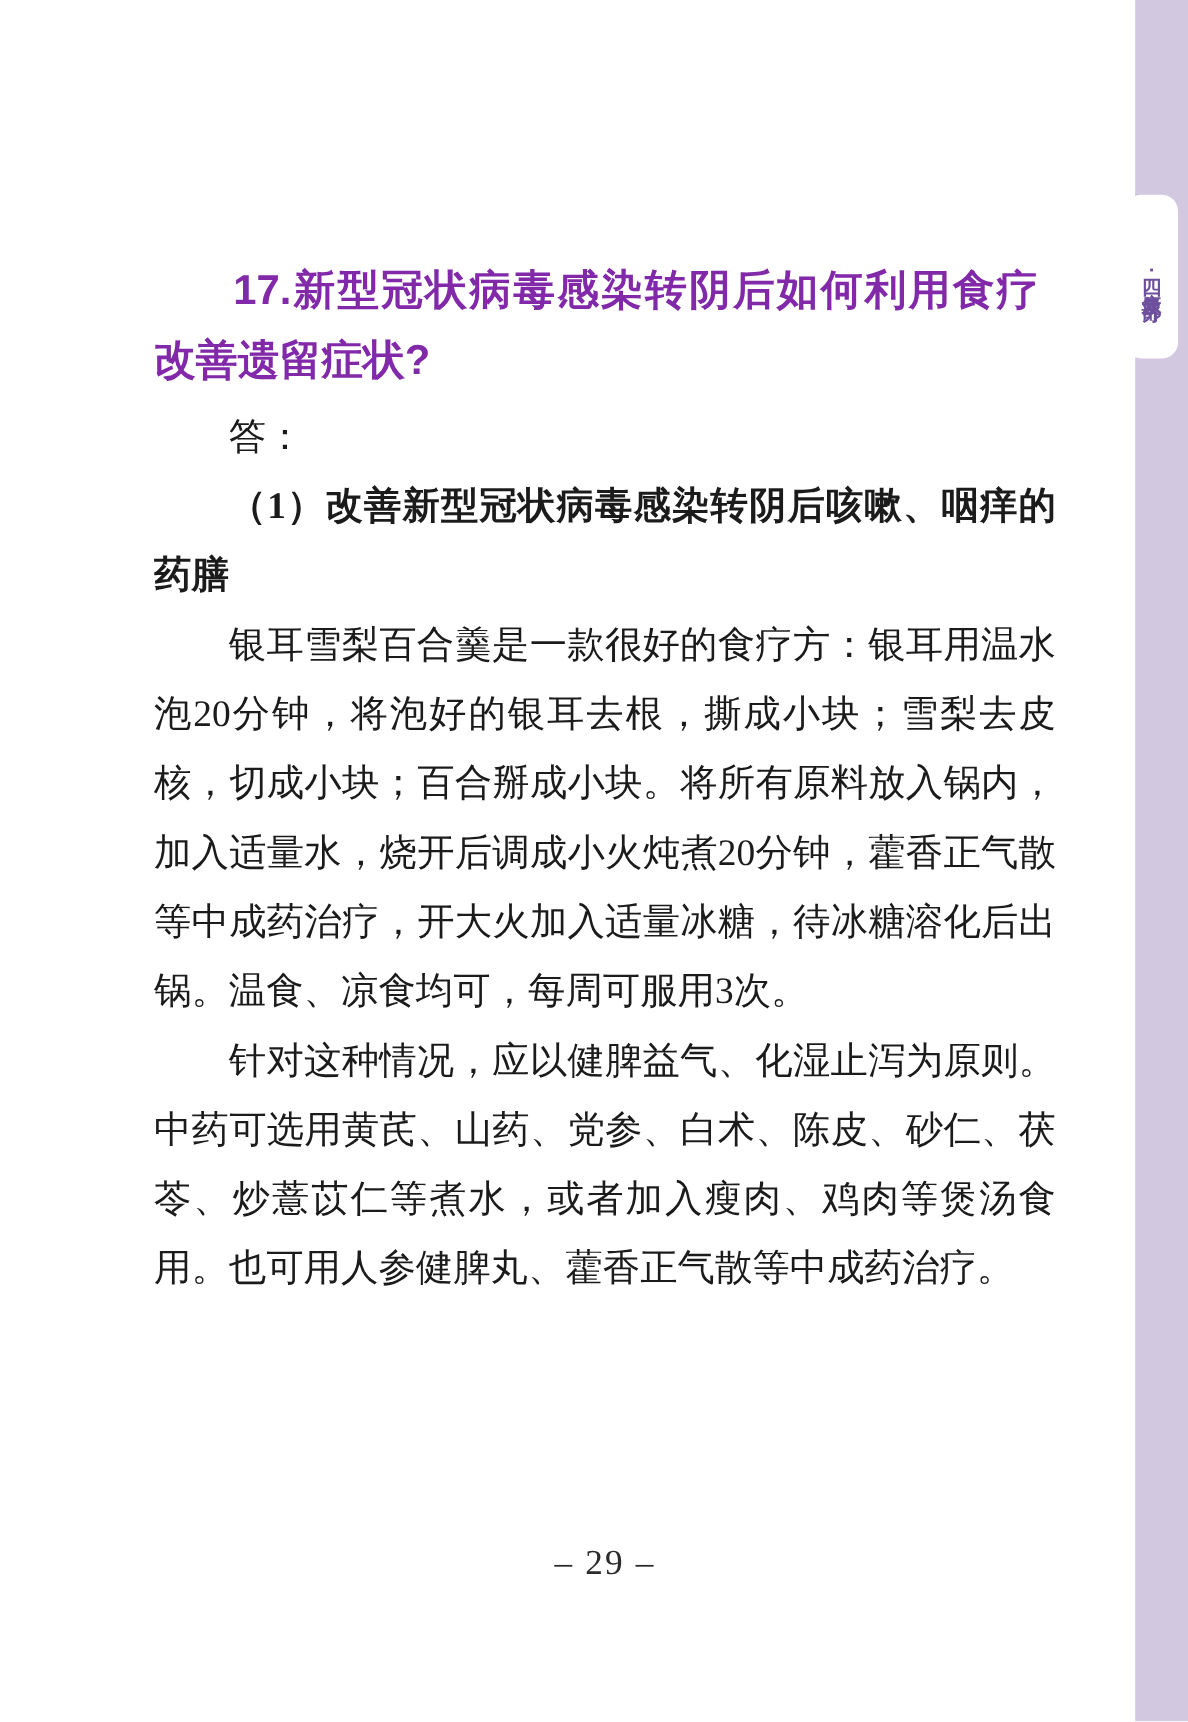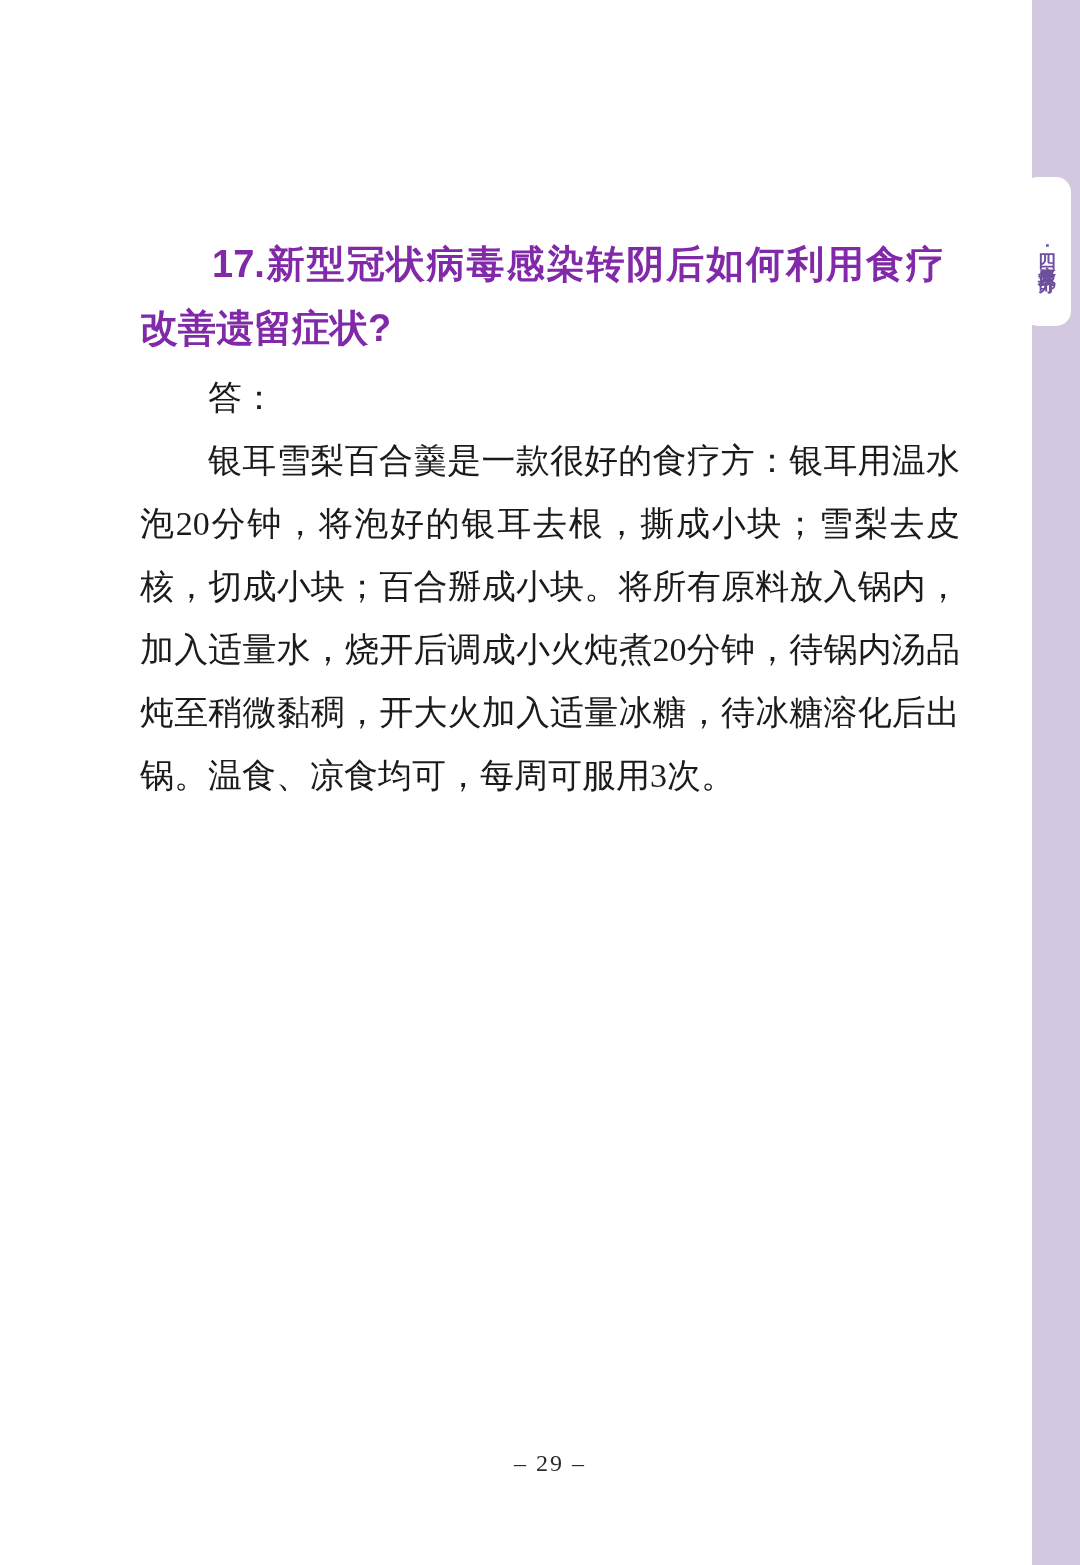--- a/index.html
+++ b/index.html
@@ -71,46 +71,48 @@
     text-indent: 68px;
     text-align: justify;
     text-justify: inter-character;
   }
   .subheading {
     font-weight: bold;
   }
   .page-number {
     position: absolute;
     left: 140px;
-    top: 1450px;
+    top: 1402px;
     width: 820px;
     text-align: center;
-    font-size: 24px;
+    font-size: 32px;
     color: #2b2b2b;
     letter-spacing: 2px;
   }
 </style>
 </head>
 <body>
 
 <div class="page">
 
   <div class="side-strip"></div>
 
   <div class="side-tab">
     <span class="side-tab-text">四·康复部分</span>
   </div>
 
   <div class="content">
     <h1 class="question-title">17.新型冠状病毒感染转阴后如何利用食疗改善遗留症状?</h1>
 
     <p class="body">答：</p>
 
+    <p class="body subheading">（1）改善新型冠状病毒感染转阴后咳嗽、咽痒的药膳</p>
 
-    <p class="body">银耳雪梨百合羹是一款很好的食疗方：银耳用温水泡20分钟，将泡好的银耳去根，撕成小块；雪梨去皮核，切成小块；百合掰成小块。将所有原料放入锅内，加入适量水，烧开后调成小火炖煮20分钟，待锅内汤品炖至稍微黏稠，开大火加入适量冰糖，待冰糖溶化后出锅。温食、凉食均可，每周可服用3次。</p>
+    <p class="body">银耳雪梨百合羹是一款很好的食疗方：银耳用温水泡20分钟，将泡好的银耳去根，撕成小块；雪梨去皮核，切成小块；百合掰成小块。将所有原料放入锅内，加入适量水，烧开后调成小火炖煮20分钟，藿香正气散等中成药治疗，开大火加入适量冰糖，待冰糖溶化后出锅。温食、凉食均可，每周可服用3次。</p>
 
 
 
+    <p class="body">针对这种情况，应以健脾益气、化湿止泻为原则。中药可选用黄芪、山药、党参、白术、陈皮、砂仁、茯苓、炒薏苡仁等煮水，或者加入瘦肉、鸡肉等煲汤食用。也可用人参健脾丸、藿香正气散等中成药治疗。</p>
   </div>
 
   <div class="page-number">– 29 –</div>
 
 </div>
 
 </body></html>

